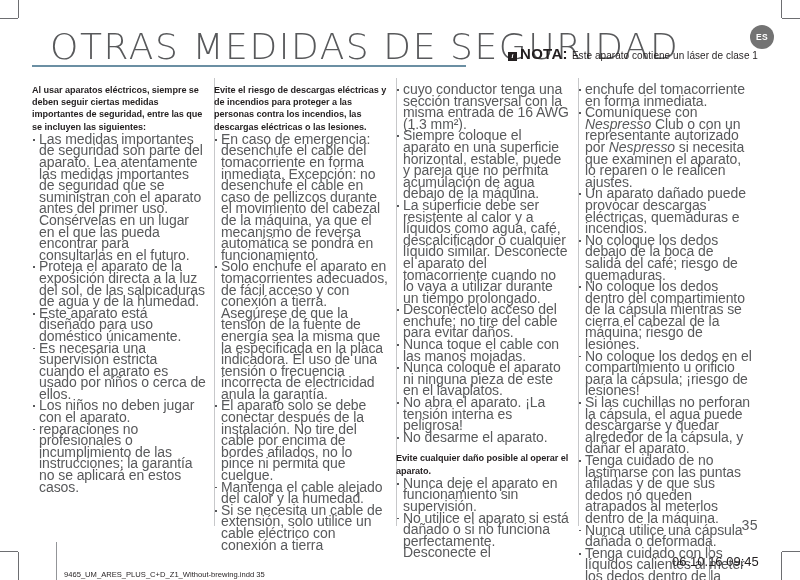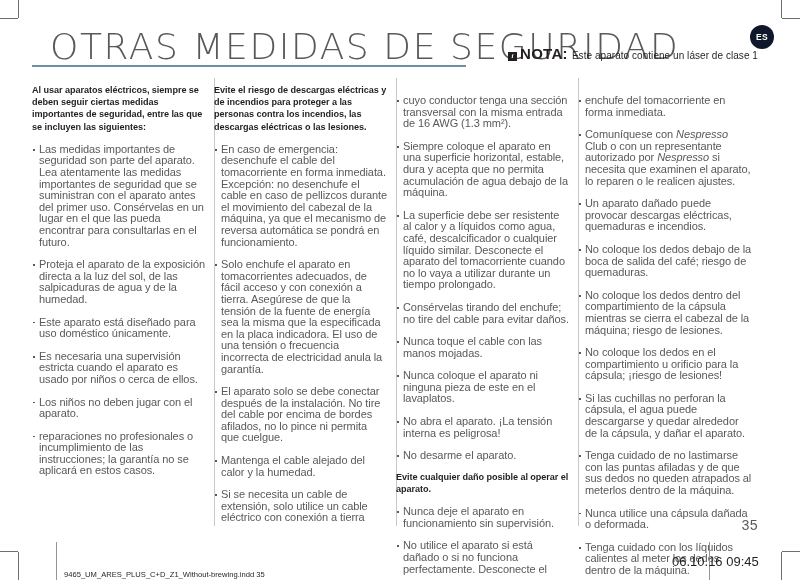--- a/index.html
+++ b/index.html
@@ -99,21 +99,21 @@
     margin-left: 4px;
     letter-spacing: 0.05px;
   }
   .lang-badge {
     position: absolute;
     right: 0px;
     top: 5px;
     width: 24px;
     height: 24px;
     border-radius: 50%;
-    background: #0f172a;
+    background: #737373;
     color: #ffffff;
     font-size: 8.5px;
     font-weight: bold;
     line-height: 24px;
     text-align: center;
     letter-spacing: 0.4px;
   }
 
   
   .columns {
@@ -156,26 +156,25 @@
     letter-spacing: -0.05px;
   }
   ul.bullets {
     list-style: none;
     margin: 0;
     padding: 0;
   }
   ul.bullets > li {
     position: relative;
     padding-left: 7px;
-    font-size: 11px;
+    font-size: 14px;
     line-height: 11.6px;
     color: #58595b;
     margin-bottom: 0px;
     letter-spacing: -0.08px;
-    margin-top: 11px;
   }
   ul.bullets > li::before {
     content: "";
     position: absolute;
     left: 1px;
     top: 5px;
     width: 1.8px;
     height: 1.8px;
     background: #58595b;
   }
@@ -288,23 +287,23 @@
         <li>Mantenga el cable alejado del calor y la humedad.</li>
         <li>Si se necesita un cable de extensión, solo utilice un cable eléctrico con conexión a tierra</li>
       </ul>
     </div>
 
     <div class="col">
       <ul class="bullets">
         <li style="padding-left:7px;">cuyo conductor tenga una sección transversal con la misma entrada de 16 AWG (1.3 mm²).</li>
       </ul>
       <ul class="bullets">
-        <li>Siempre coloque el aparato en una superficie horizontal, estable, dura y acepta que no permita acumulación de agua debajo de la máquina.</li>
+        <li>Siempre coloque el aparato en una superficie horizontal, estable, puede y pareja que no permita acumulación de agua debajo de la máquina.</li>
         <li>La superficie debe ser resistente al calor y a líquidos como agua, café, descalcificador o cualquier líquido similar. Desconecte el aparato del tomacorriente cuando no lo vaya a utilizar durante un tiempo prolongado.</li>
-        <li>Consérvelas tirando del enchufe; no tire del cable para evitar daños.</li>
+        <li>Desconéctelo acceso del enchufe; no tire del cable para evitar daños.</li>
         <li>Nunca toque el cable con las manos mojadas.</li>
         <li>Nunca coloque el aparato ni ninguna pieza de este en el lavaplatos.</li>
         <li>No abra el aparato. ¡La tensión interna es peligrosa!</li>
         <li>No desarme el aparato.</li>
       </ul>
       <p class="sub-lead">Evite cualquier daño posible al operar el aparato.</p>
       <ul class="bullets">
         <li>Nunca deje el aparato en funcionamiento sin supervisión.</li>
         <li>No utilice el aparato si está dañado o si no funciona perfectamente. Desconecte el</li>
       </ul>

